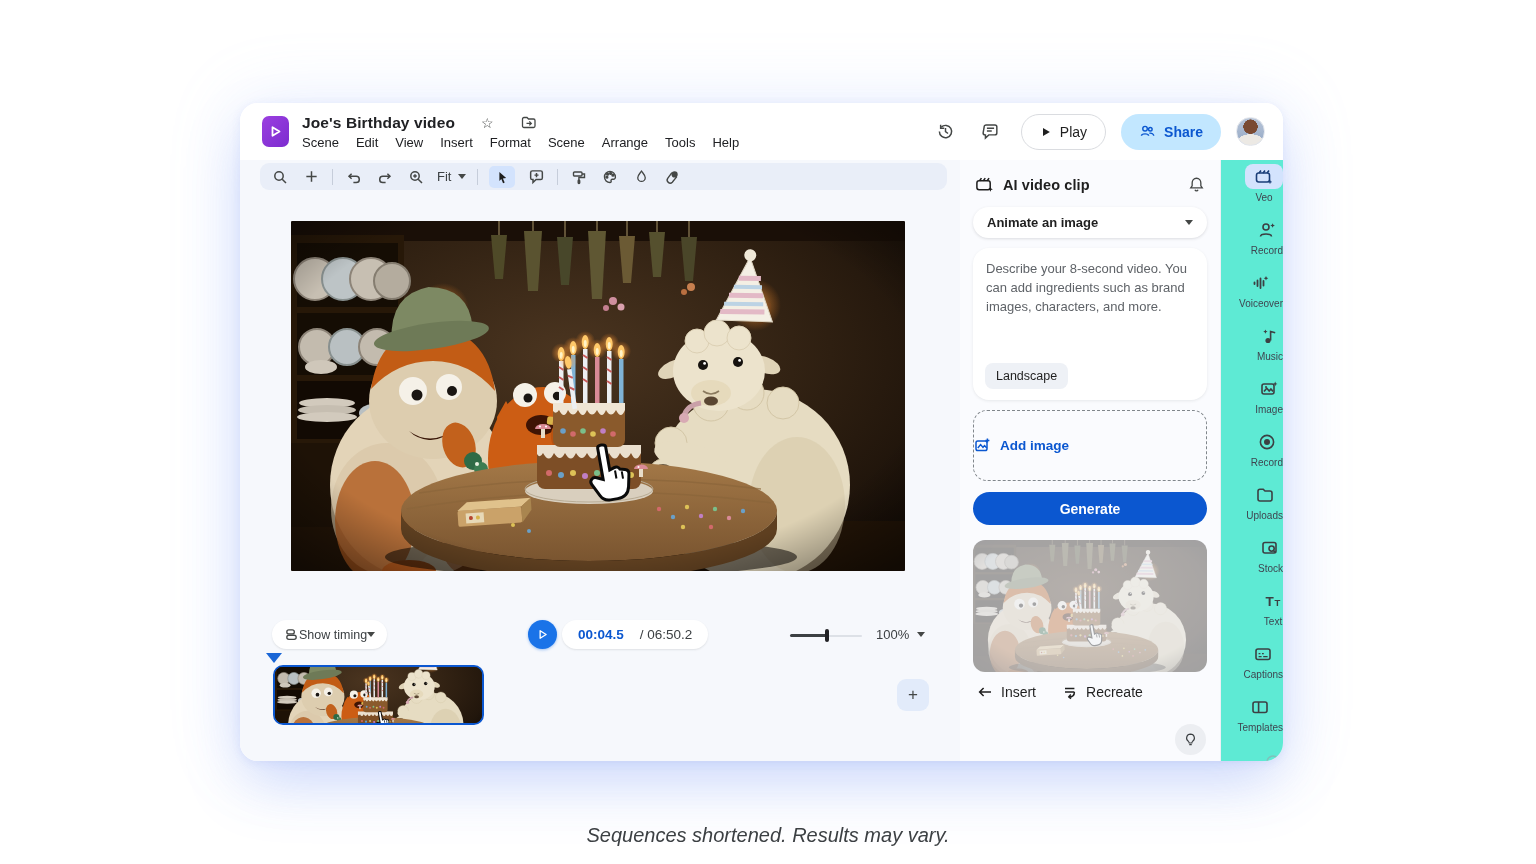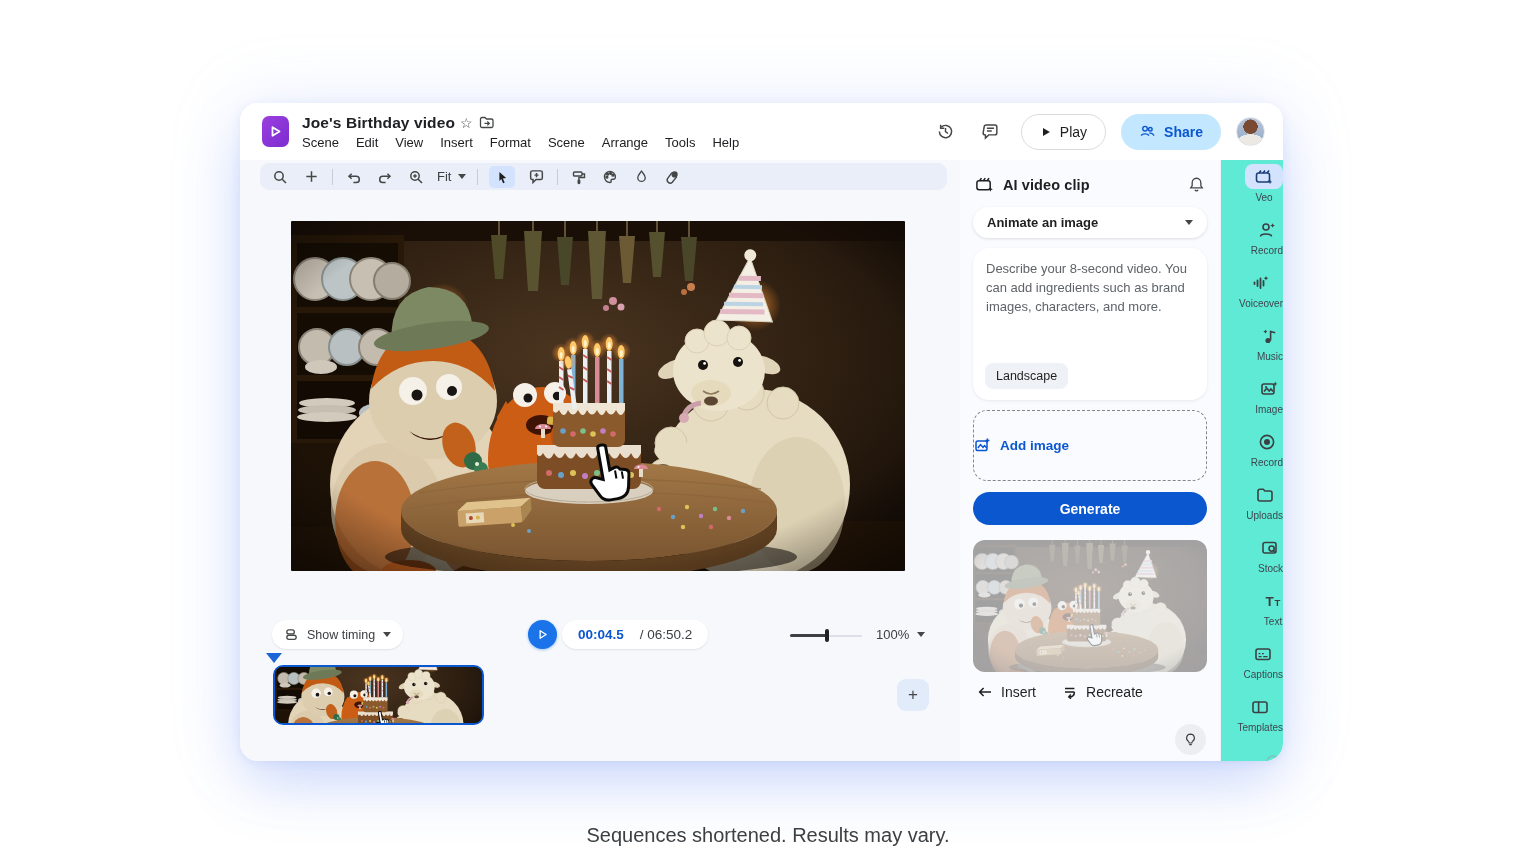--- a/index.html
+++ b/index.html
@@ -9,21 +9,21 @@
   
   .app-card {
     position:absolute; left:240px; top:103px; width:1043px; height:658px;
     background:#fff; border-radius:18px;
     box-shadow:0 2px 10px rgba(80,110,220,.10), 0 26px 60px -6px rgba(90,130,240,.28), 0 0 70px 6px rgba(150,180,255,.14);
     display:flex; flex-direction:column; overflow:hidden;
   }
   .card-header { height:57px; flex:0 0 57px; display:flex; align-items:center; padding:0 18px 0 22px; background:#fff; }
   .logo { width:27px; height:31px; border-radius:7px; background:linear-gradient(135deg,#9b3fe0,#7c2ccf); display:flex; align-items:center; justify-content:center; }
   .title-block { margin-left:13px; display:flex; flex-direction:column; justify-content:center; }
-  .title-row { display:flex; align-items:center; gap:5px; }
+  .title-row { display:flex; align-items:center; gap:26px; }
   .doc-title { font-size:15.5px; font-weight:bold; color:#202124; letter-spacing:.1px; }
   .title-ico { color:#444746; font-size:14px; line-height:1; }
   .menu-row { display:flex; gap:17px; margin-top:3px; }
   .menu-row span { font-size:13px; color:#202124; cursor:default; }
   .header-right { margin-left:auto; display:flex; align-items:center; gap:15px; }
   .hbtn { display:flex; align-items:center; justify-content:center; width:30px; height:30px; border-radius:50%; }
   .pill-btn { display:flex; align-items:center; gap:8px; height:36px; padding:0 18px; border-radius:18px; font-size:14px; }
   .play-btn { border:1px solid #dadce0; background:#fff; color:#1f1f1f; }
   .share-btn { background:#c2e7ff; color:#0b57d0; font-weight:bold; }
   .avatar { width:29px; height:29px; border-radius:50%;
@@ -42,21 +42,21 @@
   .tsep { width:1px; height:16px; background:#c6cdda; }
   .tico { display:flex; align-items:center; justify-content:center; width:20px; height:20px; }
   .fit { display:flex; align-items:center; gap:7px; font-size:13px; color:#3c4043; }
   .caret-dn { width:0; height:0; border-left:4px solid transparent; border-right:4px solid transparent; border-top:5px solid #444746; }
   .sel-tool { width:26px; height:22px; background:#d3e3fd; border-radius:5px; display:flex; align-items:center; justify-content:center; }
 
   .video-wrap { position:absolute; left:51px; top:61px; width:614px; height:350px; border-radius:2px; overflow:hidden; background:#1a120a; }
   .video-wrap svg { display:block; width:100%; height:100%; }
 
   .showtiming { position:absolute; left:32px; top:460px; height:29px; background:#fff; border-radius:15px;
-    display:flex; align-items:center; gap:8px; padding:0 12px; box-shadow:0 1px 2px rgba(60,64,67,.12); }
+    display:flex; align-items:center; gap:0; padding:0 12px; box-shadow:0 1px 2px rgba(60,64,67,.12); }
   .showtiming span { font-size:12.5px; color:#3c4043; }
   .play-circle { position:absolute; left:288px; top:460px; width:29px; height:29px; border-radius:50%; background:#1a73e8;
     display:flex; align-items:center; justify-content:center; box-shadow:0 1px 3px rgba(26,115,232,.4); }
   .time-pill { position:absolute; left:322px; top:460px; height:29px; background:#fff; border-radius:15px;
     display:flex; align-items:center; padding:0 16px; font-size:13.5px; box-shadow:0 1px 2px rgba(60,64,67,.12);gap:12px; }
   .time-cur { color:#0b57d0; font-weight:bold; }
   .time-rest { color:#3c4043; margin-left:4px; white-space:pre; }
   .zoom-slider { position:absolute; left:550px; top:472px; width:72px; height:6px; }
   .zs-l { position:absolute; left:0; top:2px; width:38px; height:3px; background:#3c4043; border-radius:2px; }
   .zs-r { position:absolute; left:38px; top:2.5px; width:34px; height:2px; background:#dde1e7; border-radius:2px; }
@@ -100,21 +100,21 @@
 
   
   .rail { width:63px; flex:0 0 63px; background:#5eead4; border-left:1px solid #edf0f6; display:flex; flex-direction:column;
     align-items:flex-end; padding-top:4px; overflow:hidden; }
   .rail-item { display:flex; flex-direction:column; align-items:center; margin-bottom:14px; }
   .rail-icobox { height:25px; display:flex; align-items:center; justify-content:center; }
   .rail-item.active .rail-icobox { width:38px; background:#d3e3fd; border-radius:8px; }
   .rail-label { font-size:10px; color:#3f4550; margin-top:3px; }
   .rail-partial { margin-top:2px; opacity:.55; }
 
-  .footer-caption { position:absolute; left:0; right:0; top:824px; text-align:center; font-size:20px; 
+  .footer-caption { position:absolute; left:0; right:0; top:824px; text-align:center; font-size:20px; font-style:italic;
     color:#3c4043; }
   svg { overflow:visible; }
 </style>
 </head>
 <body>
 
 <svg width="0" height="0" style="position:absolute">
   <defs>
     <radialGradient id="bgG" cx="45%" cy="38%" r="78%">
       <stop offset="0%" stop-color="#4b3520"></stop>

